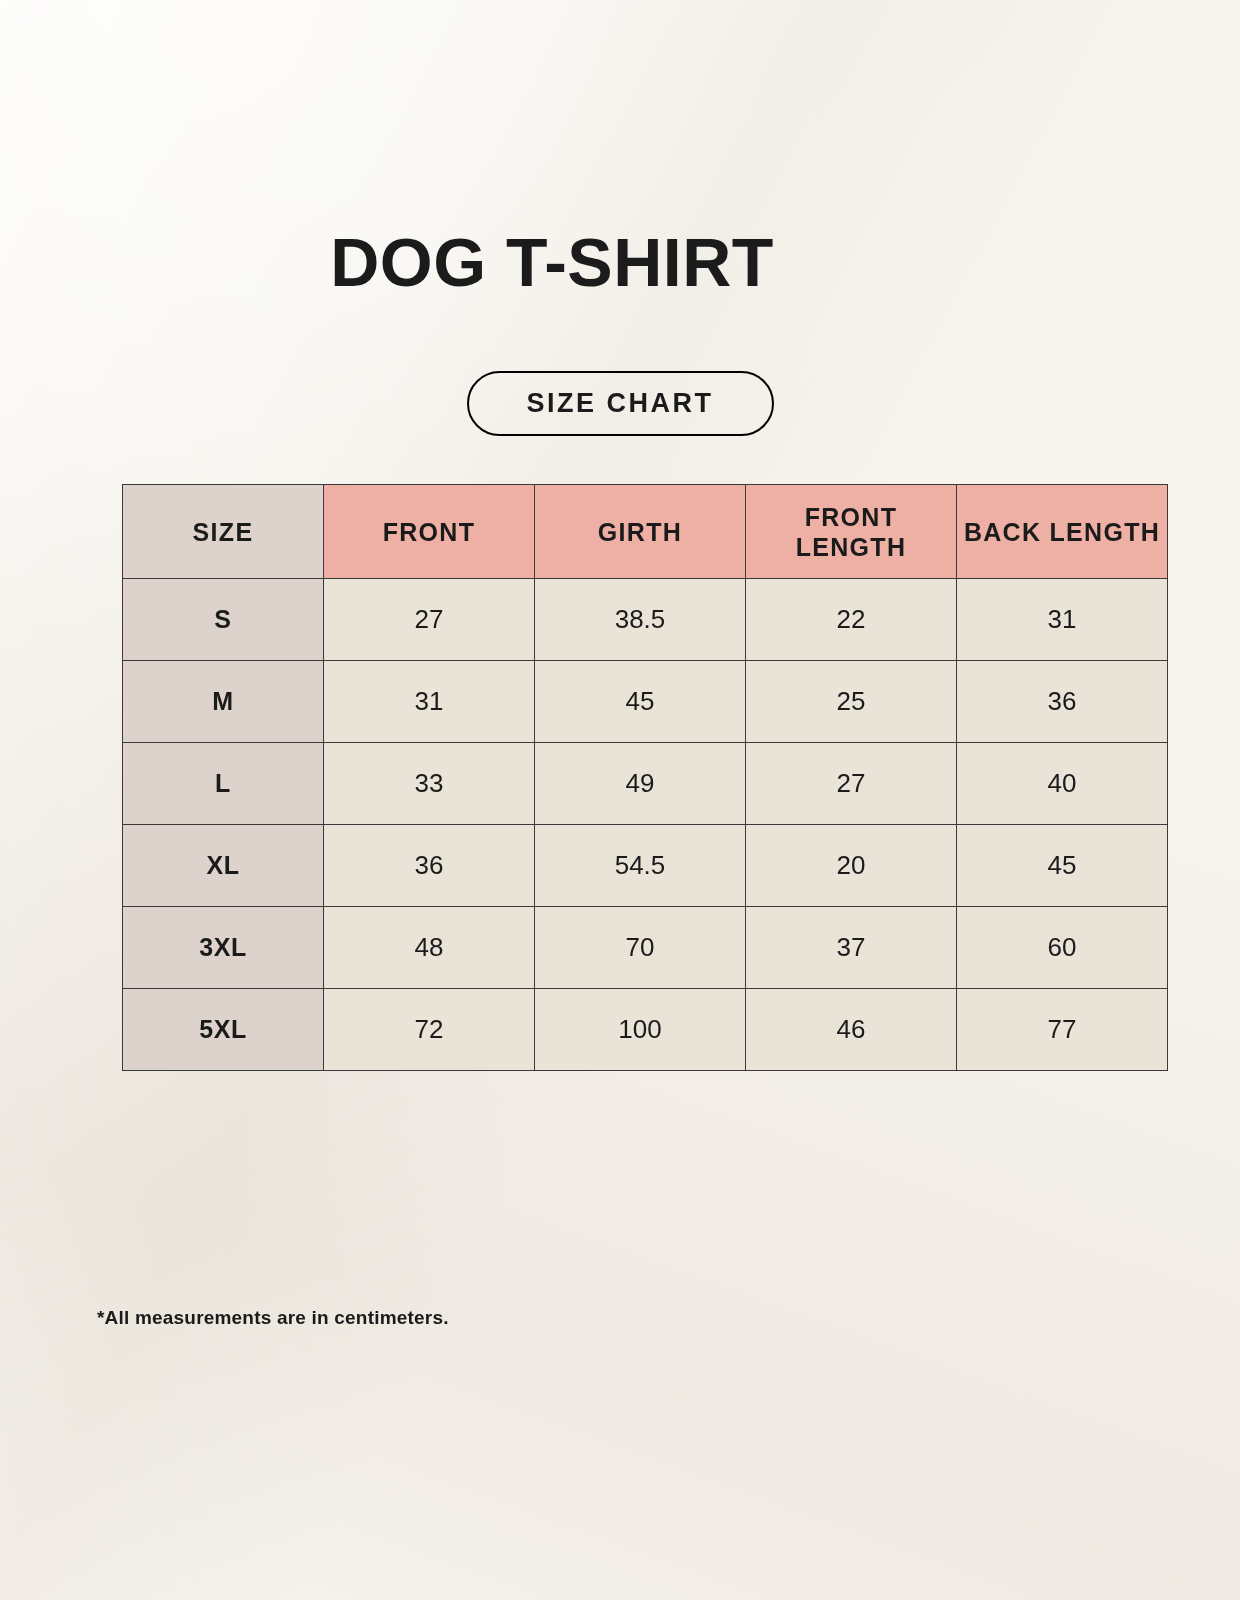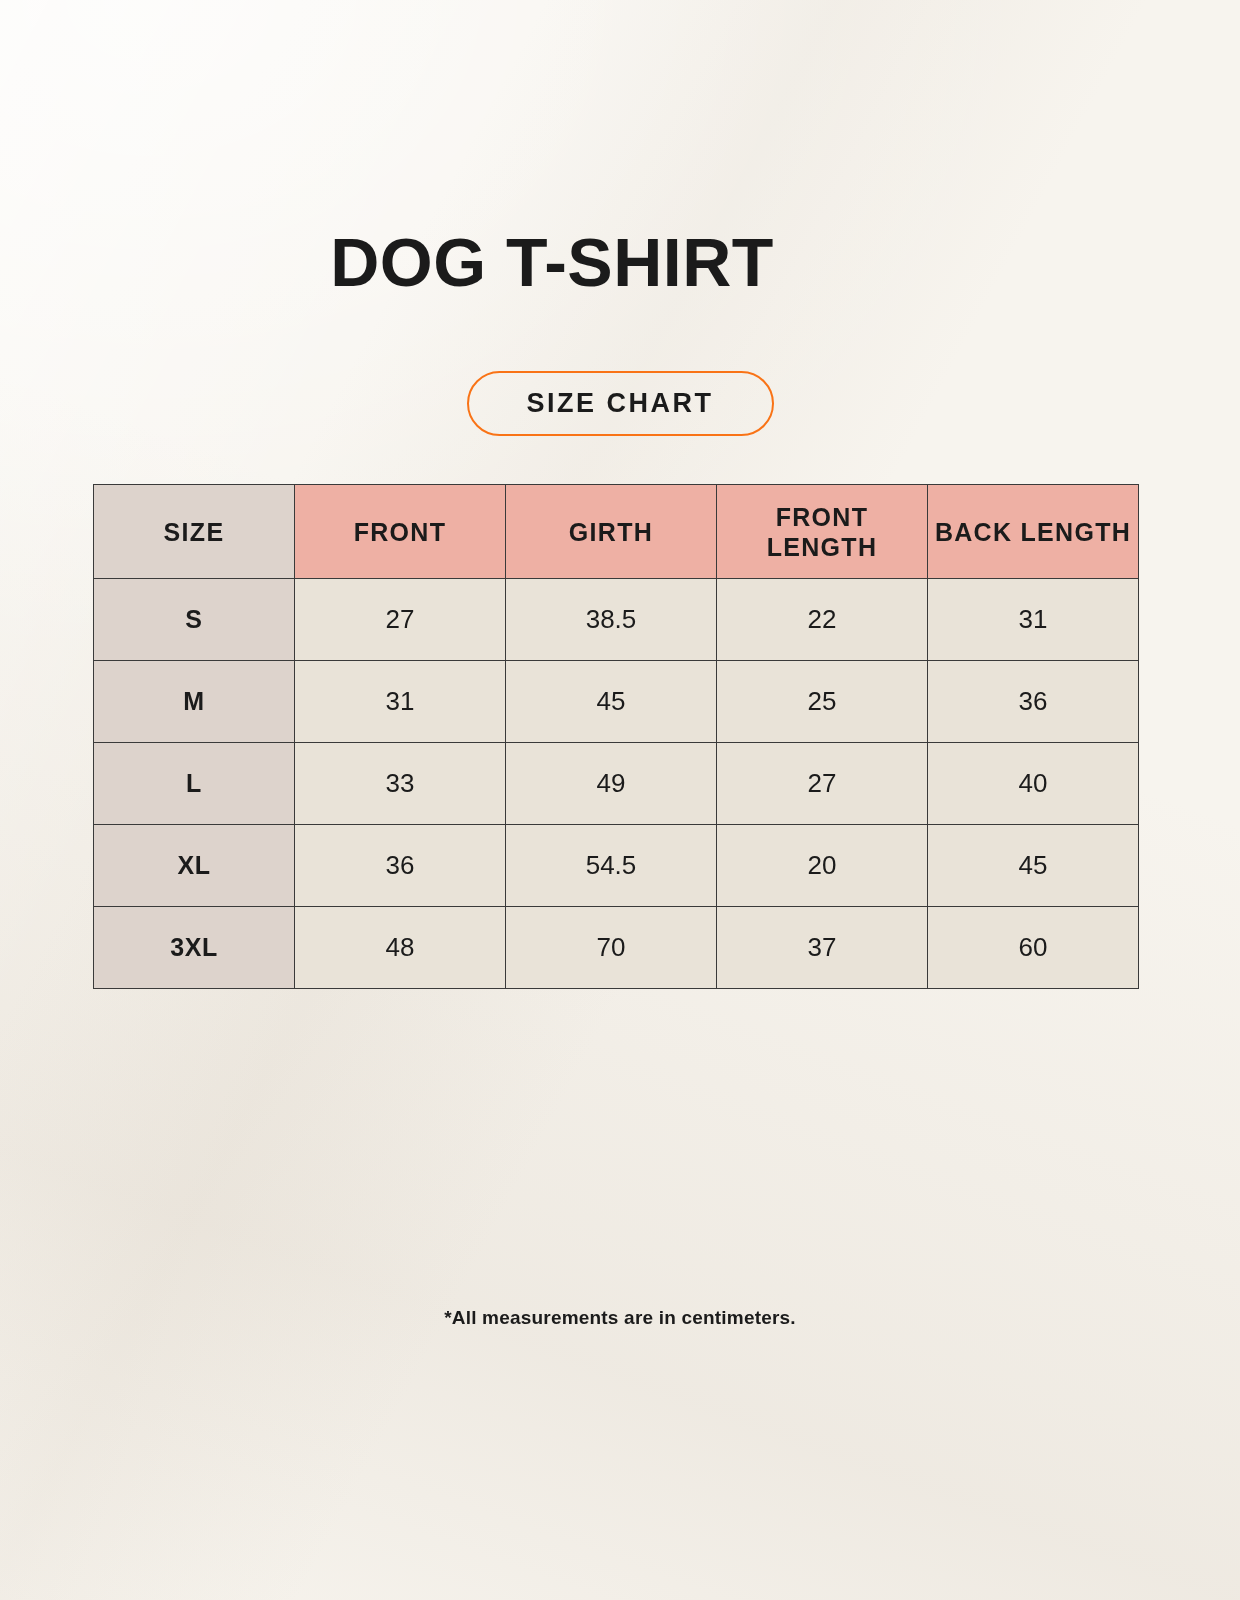--- a/index.html
+++ b/index.html
@@ -43,32 +43,32 @@
   }
   .pill-wrap {
     position: absolute;
     top: 371px;
     left: 0;
     width: 1240px;
     display: flex;
     justify-content: center;
   }
   .pill {
-    border: 2px solid #f97316;
+    border: 2px solid #000000;
     border-radius: 40px;
     padding: 15px 58px;
     font-size: 27px;
     font-weight: bold;
     letter-spacing: 2.5px;
     background: transparent;
   }
   .table-wrap {
     position: absolute;
     top: 484px;
-    left: 81px;
+    left: 110px;
     width: 1046px;
     padding-left: 12px;
   }
   table.size-chart {
     border-collapse: collapse;
     width: 1046px;
     table-layout: fixed;
   }
   table.size-chart td, table.size-chart th {
     border: 1px solid #3a3a3a;
@@ -102,21 +102,21 @@
   }
   tbody td.value-cell {
     background: #e9e3d8;
     font-weight: normal;
   }
   .footnote {
     position: absolute;
     top: 1307px;
     left: 97px;
     width: 1046px;
-    text-align: center;
+    text-align: left;
     font-size: 19px;
     font-weight: bold;
     letter-spacing: 0.2px;
   }
 </style>
 </head>
 <body>
 
 <div class="page">
   <div class="bg-wash"></div>
@@ -167,18 +167,25 @@
           <td class="value-cell">20</td>
           <td class="value-cell">45</td>
         </tr>
         <tr>
           <td class="size-cell">3XL</td>
           <td class="value-cell">48</td>
           <td class="value-cell">70</td>
           <td class="value-cell">37</td>
           <td class="value-cell">60</td>
         </tr>
+        <tr>
+          <td class="size-cell">5XL</td>
+          <td class="value-cell">72</td>
+          <td class="value-cell">100</td>
+          <td class="value-cell">46</td>
+          <td class="value-cell">77</td>
+        </tr>
       </tbody>
     </table>
   </div>
 
   <div class="footnote">*All measurements are in centimeters.</div>
 </div>
 
 </body></html>

